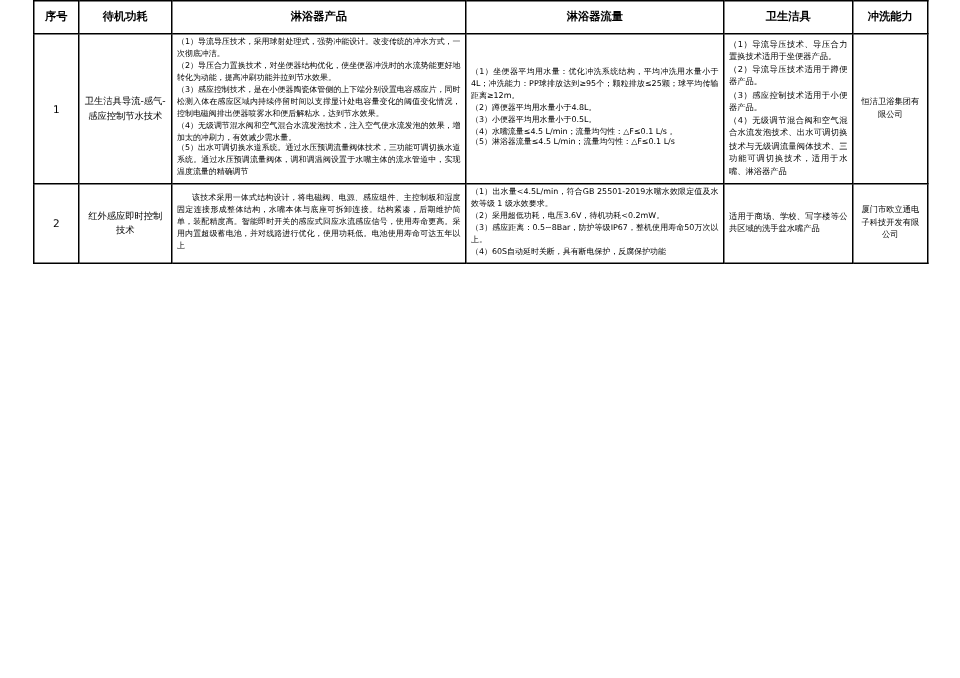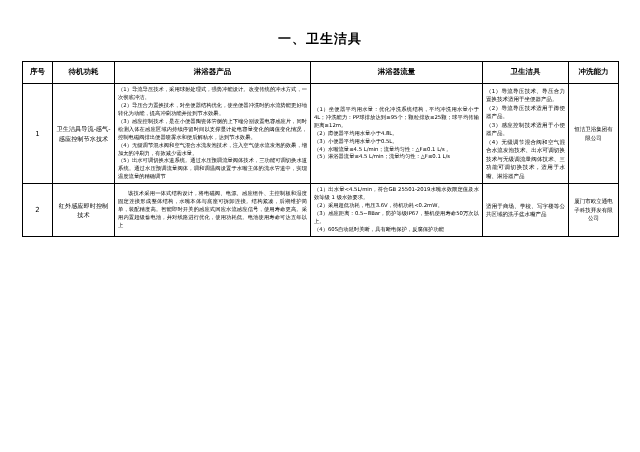--- a/index.html
+++ b/index.html
@@ -92,21 +92,20 @@
   }
   .scope-inner {
     text-align: justify;
   }
 </style>
 </head>
 <body>
 
 <div class="page">
 
-  <div class="doc-title">一、卫生洁具</div>
 
   <table class="main-table">
     <colgroup>
       <col class="col-no">
       <col class="col-name">
       <col class="col-brief">
       <col class="col-perf">
       <col class="col-scope">
       <col class="col-unit">
     </colgroup>

